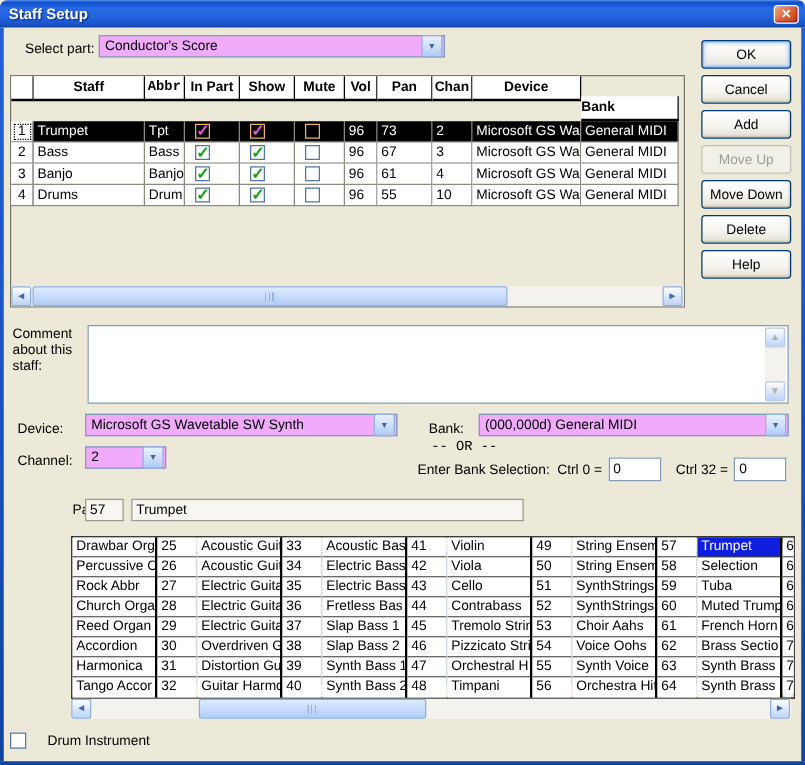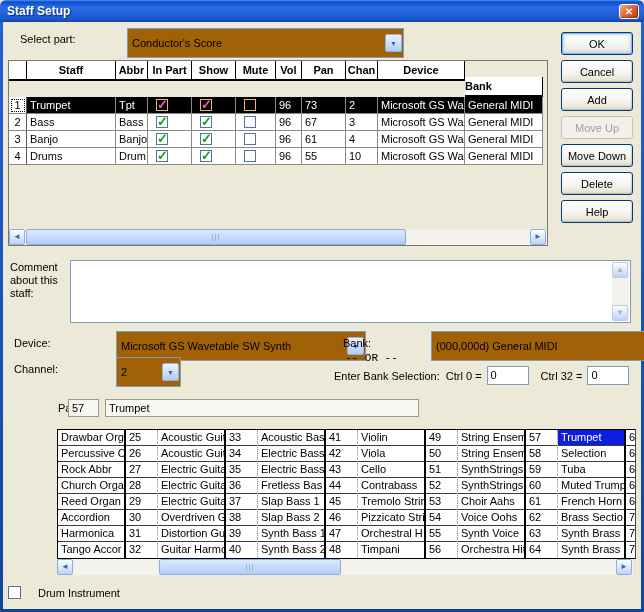--- a/index.html
+++ b/index.html
@@ -39,22 +39,22 @@
     background:linear-gradient(180deg,#FFFFFF 0%,#F5F4EF 55%,#EAE8DD 85%,#D8D5C8 100%);
     display:flex; align-items:center; justify-content:center;
     font-family:"Liberation Sans",sans-serif; font-size:11px;
     box-shadow:inset -1px -1px 1px rgba(150,140,120,.35);
   }
   .xpbtn.focused { box-shadow:inset 0 0 0 1px #8CB4F2, inset 0 0 3px 2px #BED8F8; }
   .xpbtn.disabled { color:#A19F93; border-color:#C5C2B3; background:#F1F0E9; box-shadow:none; }
 
   
   .combo {
-    position:absolute; height:30px; background:#a16207; border:1px solid #7F9DB9;
-    display:flex; align-items:center;margin-left:48px;
+    position:absolute; height:18px; background:#f0abfc; border:1px solid #7F9DB9;
+    display:flex; align-items:center;
   }
   .combo .val { flex:1; padding:0 4px; white-space:nowrap; overflow:hidden; }
   .combo .drop {
     width:17px; height:18px; margin:1px; border:1px solid #93B2E2; border-radius:2px;
     background:linear-gradient(180deg,#E9F1FD 0%,#CFE0FA 50%,#AFCBF5 100%);
     color:#3E64A8; font-size:7px; display:flex; align-items:center; justify-content:center;
   }
   .tinput { position:absolute; background:#fff; border:1px solid #7F9DB9; padding:2px 3px; line-height:13px; }
   .rofield { position:absolute; height:18px; line-height:16px; padding:0 3px;
              background:#F7F6F1; border:1px solid #9C9A8E; }
@@ -97,21 +97,21 @@
   .vscroll .sbtn.dn { top:auto; bottom:0; }
 
   .commentbox { position:absolute; left:70px; top:260px; width:561px; height:63px;
                 background:#fff; border:1px solid #7F9DB9; }
 
   
   .pgrid { position:absolute; left:57px; top:429px; display:flex;
            border:1px solid #000; border-right:1px solid #444; }
   .pcol { display:flex; flex-direction:column; }
   .pcol.name { width:68px; border-right:2px solid #000; }
-  .pcol.num  { width:32px; border-right:1px dotted #7E9ED0; }
+  .pcol.num  { width:32px; border-right:1px dotted #7E9ED0;border-radius:15px; }
   .pcol.clipped { width:9px; overflow:hidden; border-right:none; }
   .pcell { height:16px; line-height:15px; padding-left:3px; background:#fff;
            border-bottom:1px solid #3A3A3A; white-space:nowrap; overflow:hidden; }
   .pcol .pcell:last-child { border-bottom:none; }
   .pcell.psel { background:#0E1EDE; color:#fff; }
 
   .drumbox { position:absolute; left:8px; top:586px; width:13px; height:13px;
              border:1px solid #52749E; background:#fff; }
 </style>
 </head>
@@ -138,21 +138,21 @@
   <div class="xpbtn disabled" style="left:561px; top:116px;">Move Up</div>
   <div class="xpbtn" style="left:561px; top:88px;">Add</div>
   <div class="xpbtn" style="left:561px; top:144px;">Move Down</div>
   <div class="xpbtn" style="left:561px; top:172px;">Delete</div>
   <div class="xpbtn" style="left:561px; top:200px;">Help</div>
 
   <div class="stable">
     <div class="srow header" id="staff-head">
         <div class="scell" style="width: 18px;"></div>
         <div class="scell" style="width: 89px;">Staff</div>
-        <div class="scell" style="width: 32px;">Abbr</div>
+        <div class="scell" style="width: 32px; font-family: Liberation Mono, monospace;">Abbr</div>
         <div class="scell" style="width: 44px;">In Part</div>
         <div class="scell" style="width: 44px;">Show</div>
         <div class="scell" style="width: 40px;">Mute</div>
         <div class="scell" style="width: 26px;">Vol</div>
         <div class="scell" style="width: 44px;">Pan</div>
         <div class="scell" style="width: 32px;">Chan</div>
         <div class="scell" style="width: 87px;">Device</div>
         <div class="scell rt" style="width: 78px;">Bank</div>
       </div>
     <div id="staff-body">

